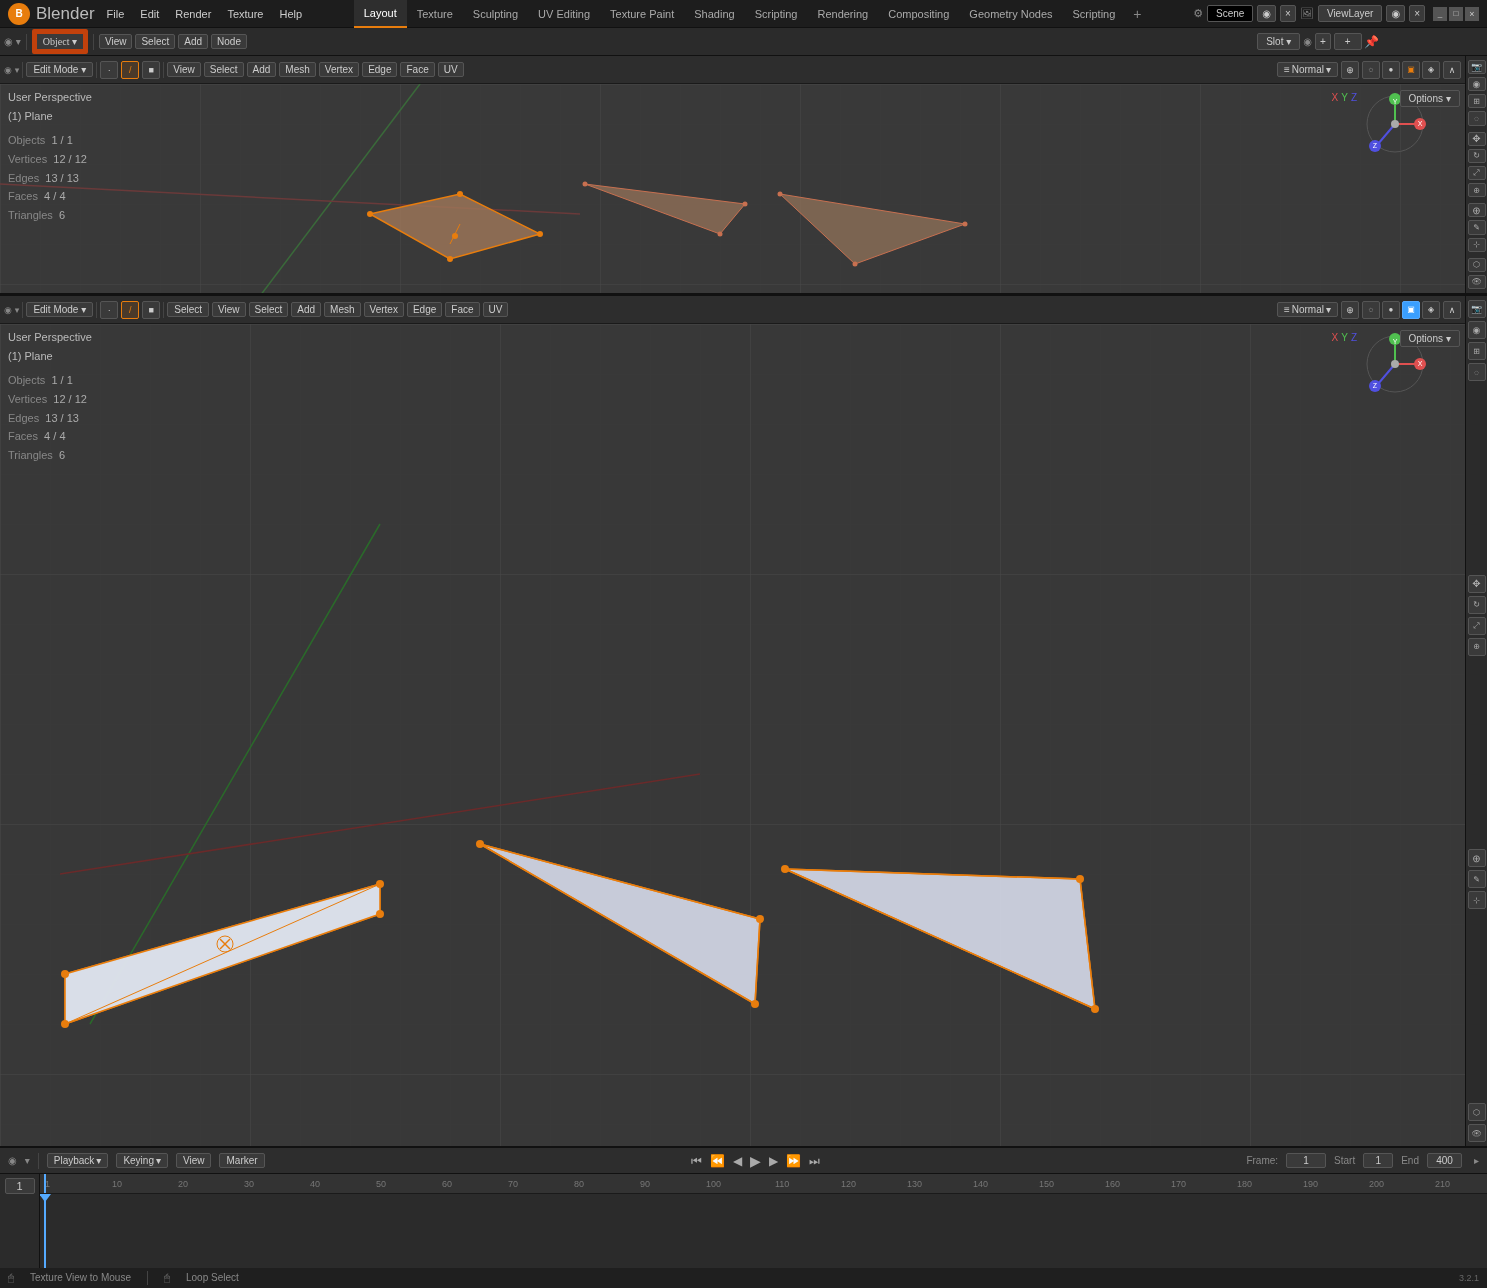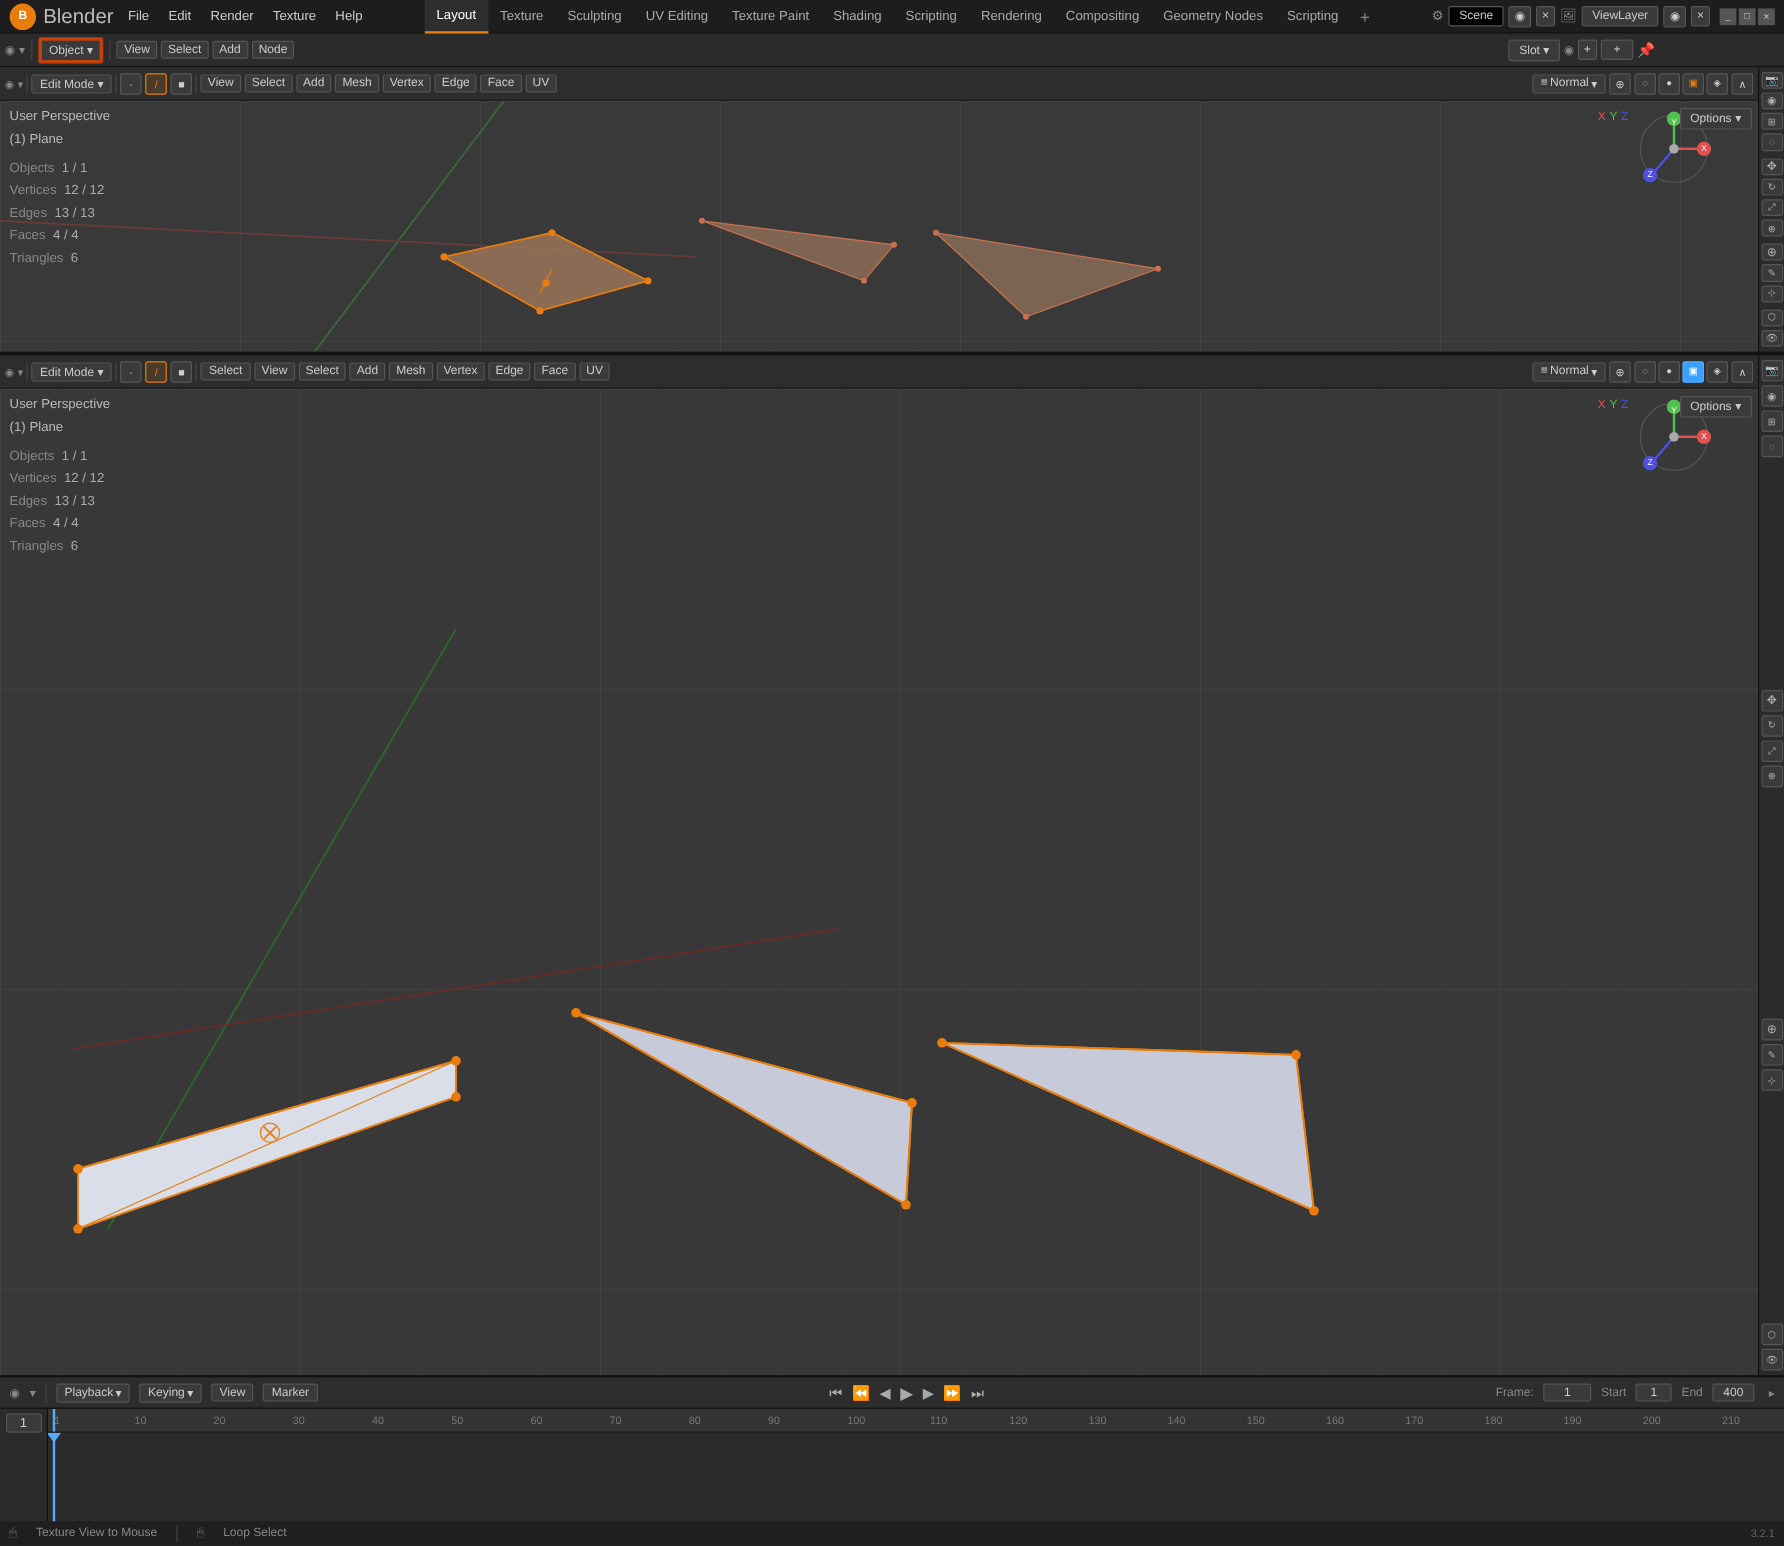--- a/index.html
+++ b/index.html
@@ -121,21 +121,21 @@
     <button style="width:14px; height:14px; background:#555; border:none; color:#ccc; cursor:pointer; font-size:8px; display:flex; align-items:center; justify-content:center;">□</button>
     <button style="width:14px; height:14px; background:#555; border:none; color:#ccc; cursor:pointer; font-size:9px; display:flex; align-items:center; justify-content:center;">×</button>
   </div>
 </div>
 
 <div style="height:28px; background:#2b2b2b; display:flex; align-items:center; padding:0 4px; gap:3px; border-bottom:1px solid #111;">
 
   <span style="color:#888; font-size:10px;">◉</span>
   <span style="color:#888; font-size:10px;">▾</span>
   <div style="width:1px; height:16px; background:#444; margin:0 2px;"></div>
-  <span style="padding:2px 6px; background:#3a3a3a; border:3px solid #c2410c; color:#ccc; font-size:10px; border-radius:2px; cursor:pointer; display:flex; align-items:center; gap:3px;">Object ▾</span>
+  <span style="padding:2px 6px; background:#3a3a3a; border:5px solid #c2410c; color:#ccc; font-size:10px; border-radius:2px; cursor:pointer; display:flex; align-items:center; gap:3px;font-family:Liberation Serif, serif;">Object ▾</span>
   <div style="width:1px; height:16px; background:#444; margin:0 2px;"></div>
   <span class="btn-small">View</span>
   <span class="btn-small">Select</span>
   <span class="btn-small">Add</span>
   <span class="btn-small">Node</span>
   <div style="flex:1;"></div>
 
   <span style="padding:2px 8px; background:#3a3a3a; border:1px solid #555; color:#ccc; font-size:10px; border-radius:2px; cursor:pointer; display:flex; align-items:center; gap:3px;">Slot ▾</span>
   <span style="color:#888; font-size:10px;">◉</span>
   <span style="padding:2px 4px; background:#3a3a3a; border:1px solid #555; color:#ccc; font-size:10px; border-radius:2px; cursor:pointer;">+</span>

